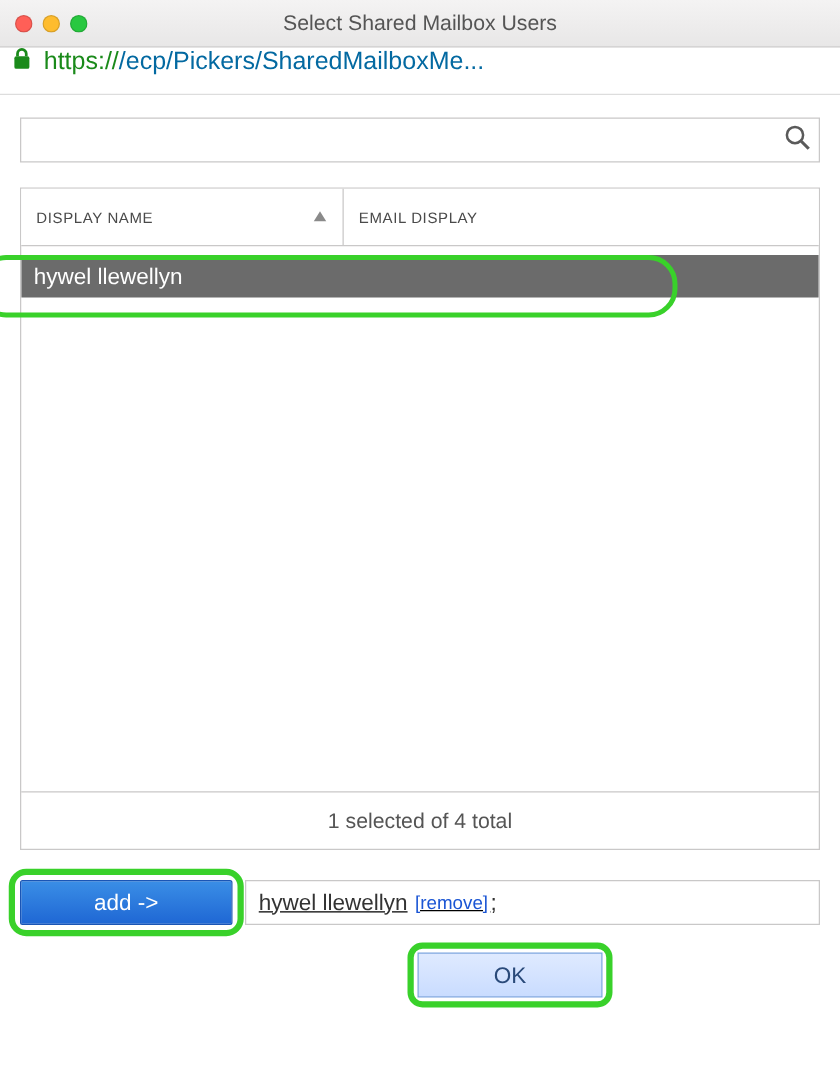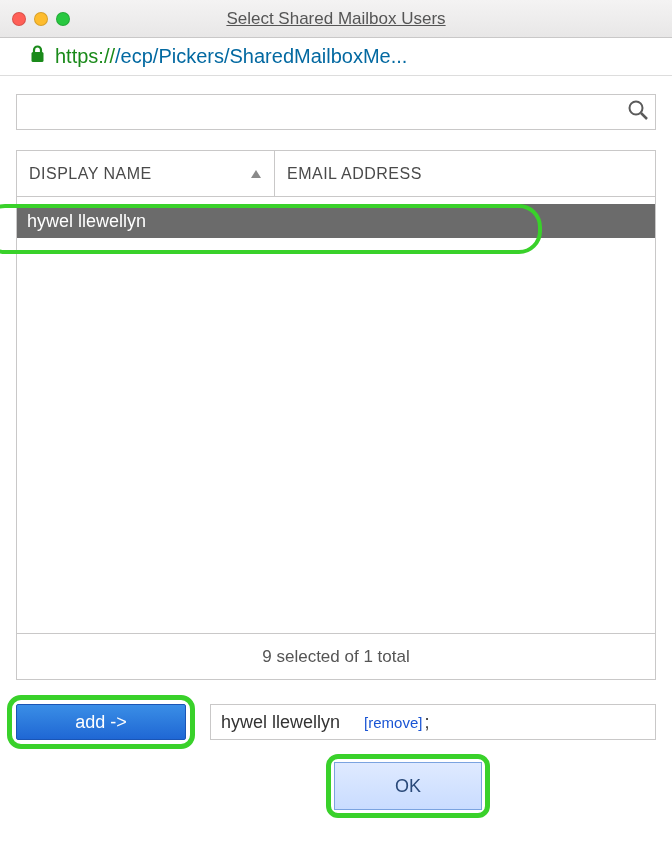--- a/index.html
+++ b/index.html
@@ -18,28 +18,28 @@
   .traffic-lights { display: flex; gap: 8px; }
   .traffic-light {
     width: 14px; height: 14px; border-radius: 50%;
     border: 0.5px solid rgba(0,0,0,0.15);
   }
   .tl-red { background: #ff5f57; }
   .tl-yellow { background: #febc2e; }
   .tl-green { background: #28c840; }
   .window-title {
     position: absolute; left: 0; right: 0; text-align: center;
-    font-size: 17px; color: #555; pointer-events: none; text-decoration: underline;
+    font-size: 17px; color: #555; pointer-events: none;
   }
 
   
   .urlbar {
     height: 38px;
-    display: flex; align-items: center;
-    padding: 0 30px;
+    display: flex; align-items: flex-start;
+    padding: 0 10px;
     border-bottom: 1px solid #ddd;
     font-size: 20px;
     white-space: nowrap;
     overflow: hidden;
   }
   .lock-icon { margin-right: 10px; flex-shrink: 0; }
   .url-proto { color: #1a8a1a; }
   .url-domain { color: #222; font-weight: 600; }
   .url-rest { color: #0369a1; }
 
@@ -66,21 +66,21 @@
     position: relative;
   }
   .table-head {
     display: flex; height: 46px;
     border-bottom: 1px solid #c9c8c8;
     background: #fff;
   }
   .th {
     display: flex; align-items: center;
     padding: 0 12px;
-    font-size: 16px; color: #4a4a4a;
+    font-size: 12px; color: #4a4a4a;
     letter-spacing: 0.5px;
   }
   .th-name { width: 258px; border-right: 1px solid #c9c8c8; position: relative; }
   .th-email { flex: 1; }
   .sort-arrow { margin-left: auto; color: #777; }
 
   .table-body {
     flex: 1; overflow: auto; position: relative;
   }
   .row {
@@ -105,23 +105,24 @@
     top: 204px;
     width: 560px; height: 50px;
     border: 4px solid #39d12a;
     border-radius: 23px;
     pointer-events: none;
     z-index: 50;
   }
 
   
   .action-row {
-    display: flex; align-items: center; gap: 24px;
+    display: flex; align-items: center; gap: 10px;
     margin-top: 24px;
     padding-left: 0;
+    text-decoration: underline;
   }
   .add-wrap { position: relative; }
   .add-btn {
     width: 170px; height: 36px;
     background: linear-gradient(#3a8ee6, #1f67d4);
     color: #fff;
     border: 1px solid #1a55b5;
     font-size: 18px;
     cursor: pointer;
     border-radius: 2px;
@@ -134,32 +135,32 @@
     pointer-events: none;
   }
   .selected-box {
     flex: 1;
     height: 36px;
     border: 1px solid #c9c8c8;
     display: flex; align-items: center;
     padding: 0 10px;
     font-size: 18px; color: #333;
   }
-  .remove-link { color: #1a55d4; font-size: 15px; margin-left: 24px; cursor: pointer; }
+  .remove-link { color: #1a55d4; font-size: 15px; margin-left: 6px; cursor: pointer; }
   .semi { color: #333; margin-left: 2px; }
 
   
   .btn-row {
     display: flex; gap: 8px;
     margin-top: 22px;
     justify-content: flex-start;
     padding-left: 318px;
   }
   .btn {
-    width: 148px; height: 48px;
+    width: 148px; height: 36px;
     font-size: 18px;
     border: 1px solid #b0b0b0;
     background: linear-gradient(#fafafa,#ececec);
     cursor: pointer;
   }
   .btn-ok {
     background: linear-gradient(#dfeaff,#c9dcff);
     border: 1px solid #7aa3e0;
     color: #2a4a7a;
   }
@@ -213,30 +214,30 @@
     <div class="table-head">
       <div class="th th-name">
         <span>DISPLAY NAME</span>
         <span class="sort-arrow">
           <svg width="12" height="10" viewBox="0 0 12 10">
               <polygon points="6,1 11,9 1,9" fill="#8a8a8a"></polygon>
             </svg>
         </span>
       </div>
       <div class="th th-email">
-        <span>EMAIL ADDRESS</span>
+        <span>EMAIL DISPLAY</span>
       </div>
     </div>
     <div class="table-body">
       <div style="height:7px"></div>
       <div class="row row-selected">
         <div class="cell-name">hywel llewellyn</div>
       </div>
     </div>
-    <div class="table-foot">9 selected of 1 total</div>
+    <div class="table-foot">1 selected of 4 total</div>
   </div>
 
   <div class="action-row">
     <div class="add-wrap">
       <button class="add-btn">add -&gt;</button>
       <div class="hl-add"></div>
     </div>
     <div class="selected-box">
       <span>hywel llewellyn</span>
       <span class="remove-link">[remove]</span>

